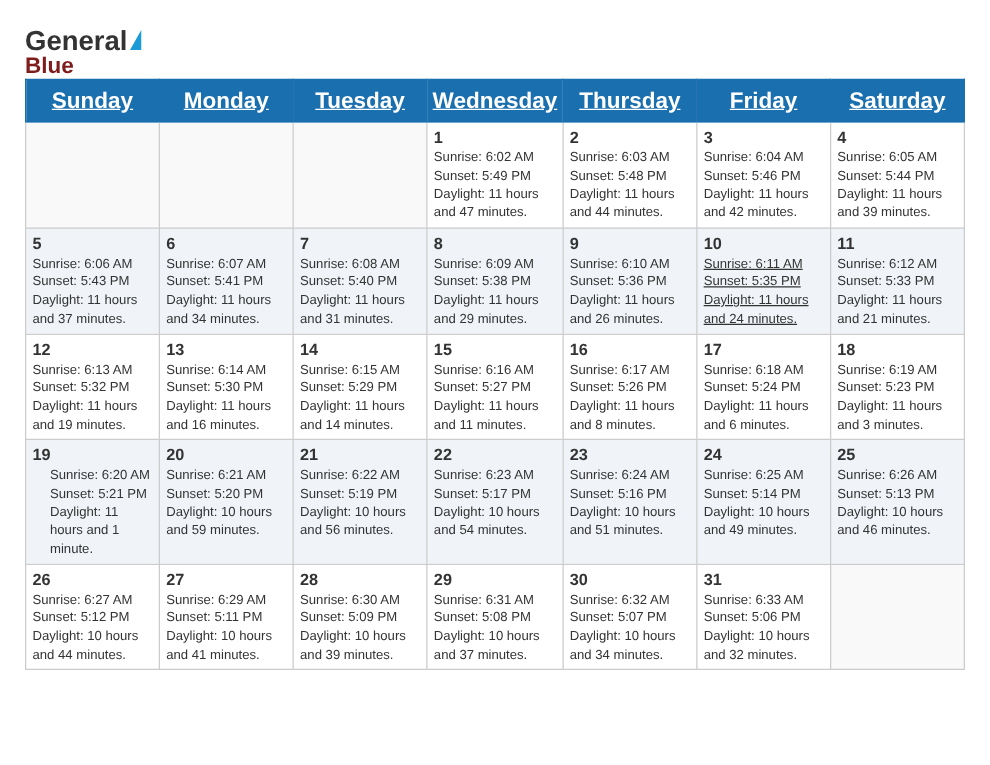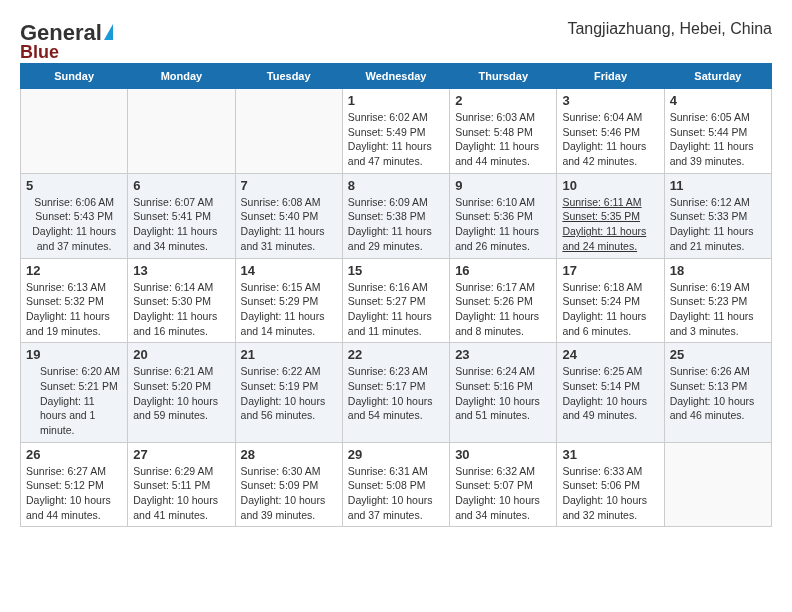--- a/index.html
+++ b/index.html
@@ -36,22 +36,23 @@
     .calendar {
       width: 100%;
       border-collapse: collapse;
       border: 1px solid #ccc;
     }
     .calendar th {
       background-color: #1a6faf;
       color: #fff;
       text-align: center;
       padding: 6px 4px;
-      font-size: 11px;
+      font-size: 18px;
       border: 1px solid #1a6faf;
+      text-decoration: underline;
     }
     .calendar td {
       vertical-align: top;
       border: 1px solid #ccc;
       padding: 4px 5px;
       width: calc(100%/7);
       min-height: 80px;
       font-size: 11px;
       color: #333;
       background: #fff;
@@ -79,21 +80,20 @@
 
 <div class="header-section">
   <div class="logo">
     <div style="display:flex; align-items:center;">
       <span style="font-size:22px; font-weight:bold; color:#333;">General</span>
       <span style="display:inline-block; width:0; height:0; border-left:9px solid transparent; border-bottom:16px solid #1a9ad7; margin-left:2px; margin-bottom:2px;"></span>
     </div>
     <span style="font-size:18px; font-weight:bold; color:#7f1d1d; margin-top:-4px;">Blue</span>
   </div>
   <div class="title-area">
-    <div class="subtitle">Tangjiazhuang, Hebei, China</div>
   </div>
 </div>
 
 <table class="calendar">
   <thead>
     <tr>
     <th>Sunday</th>
         <th>Monday</th>
         <th>Tuesday</th>
         <th>Wednesday</th>
@@ -128,21 +128,21 @@
         <td>
           <span class="day-number">4</span>
           <div class="day-info" style="white-space: pre-line;">Sunrise: 6:05 AM
 Sunset: 5:44 PM
 Daylight: 11 hours and 39 minutes.</div>
         </td>
       </tr>
       <tr class="row-alt">
         <td>
           <span class="day-number">5</span>
-          <div class="day-info" style="white-space: pre-line; text-align: center;">Sunrise: 6:06 AM
+          <div class="day-info" style="white-space: pre-line;">Sunrise: 6:06 AM
 Sunset: 5:43 PM
 Daylight: 11 hours and 37 minutes.</div>
         </td>
         <td>
           <span class="day-number">6</span>
           <div class="day-info" style="white-space: pre-line;">Sunrise: 6:07 AM
 Sunset: 5:41 PM
 Daylight: 11 hours and 34 minutes.</div>
         </td>
         <td>

